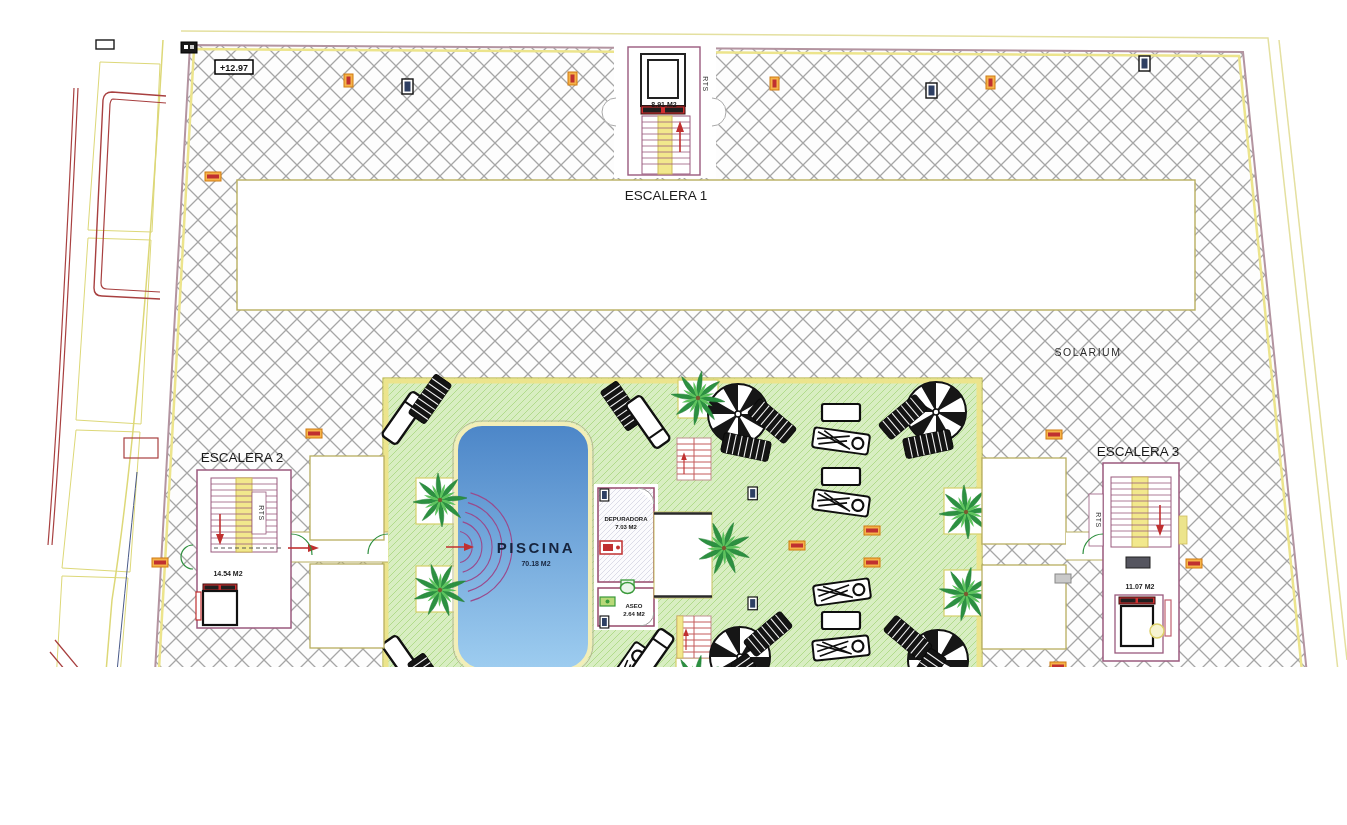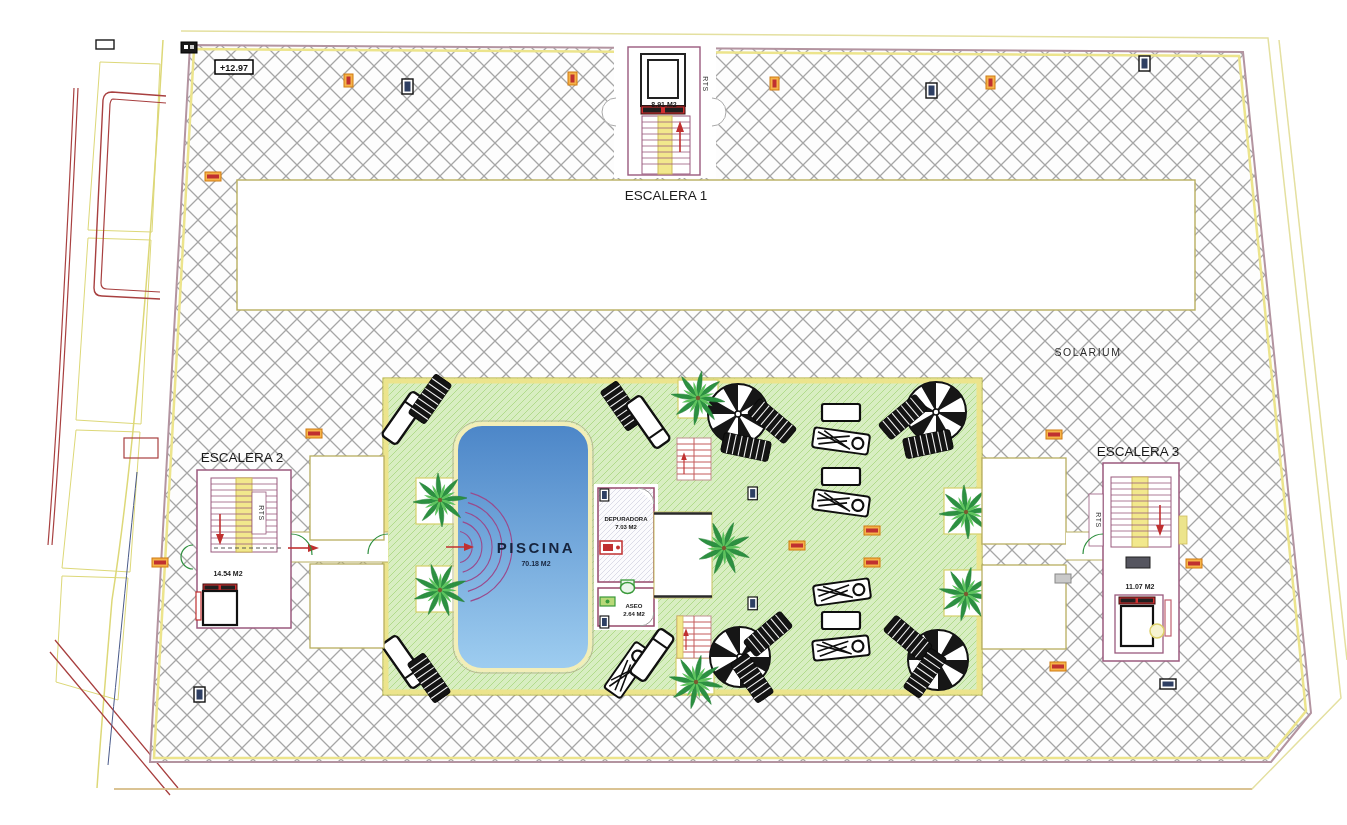--- a/index.html
+++ b/index.html
@@ -1,16 +1,16 @@
 <!DOCTYPE html>
 <html><head>
 <meta charset="utf-8">
 <style>
   html,body{margin:0;padding:0;background:#fff;}
-  .stage{position:relative;width:1347px;height:825px;background:#fff;overflow:hidden;
+  .stage{position:relative;width:1347px;height:667px;background:#fff;overflow:hidden;
          font-family:"Liberation Sans", sans-serif;}
   svg text{font-family:"Liberation Sans", sans-serif;}
   .title{font-size:13.5px;fill:#1a1a1a;}
   .area{font-size:7px;font-weight:bold;fill:#1a1a1a;}
   .tiny{font-size:6px;font-weight:bold;fill:#1a1a1a;}
   .rts{font-size:7px;fill:#333;letter-spacing:.5px;}
   .sol{font-size:10.5px;fill:#2a2a2a;letter-spacing:1.5px;}
   .lvl{font-size:9px;font-weight:bold;fill:#111;}
   .pool-t{font-size:15px;font-weight:600;letter-spacing:2.5px;fill:#16243e;}
   .pool-a{font-size:7px;font-weight:bold;fill:#16243e;}

